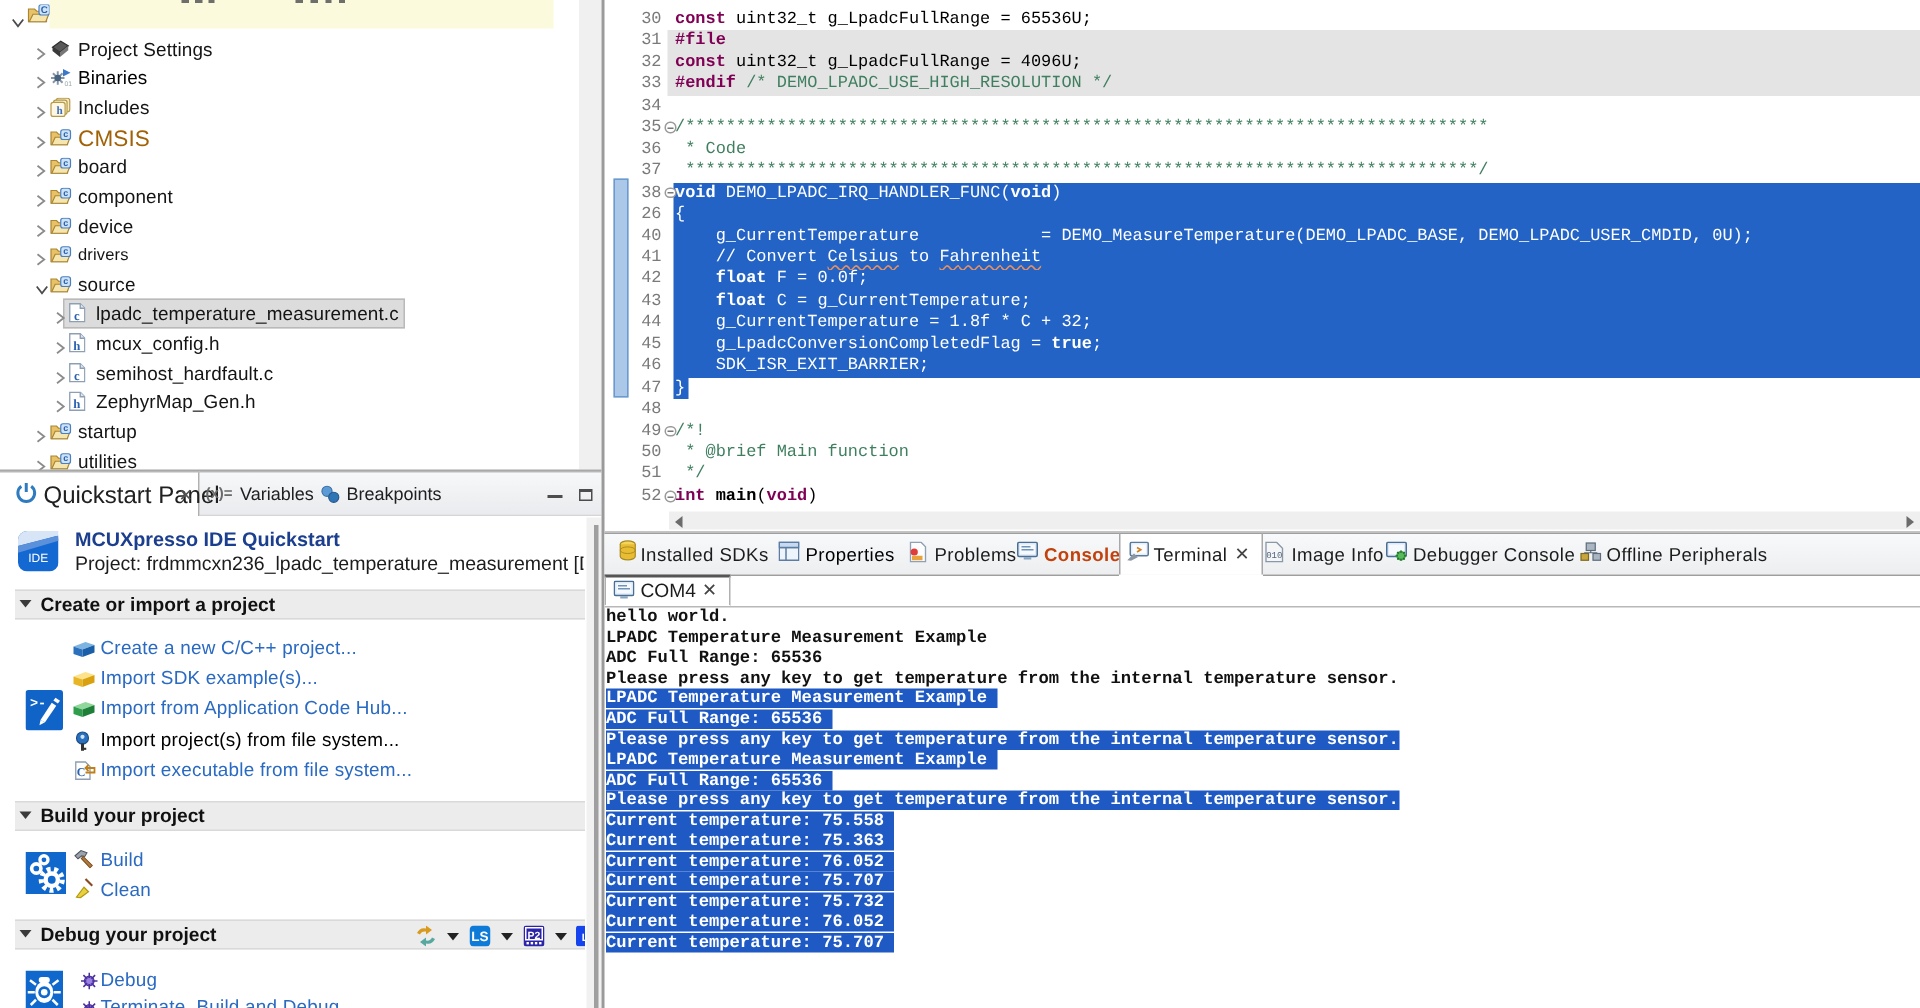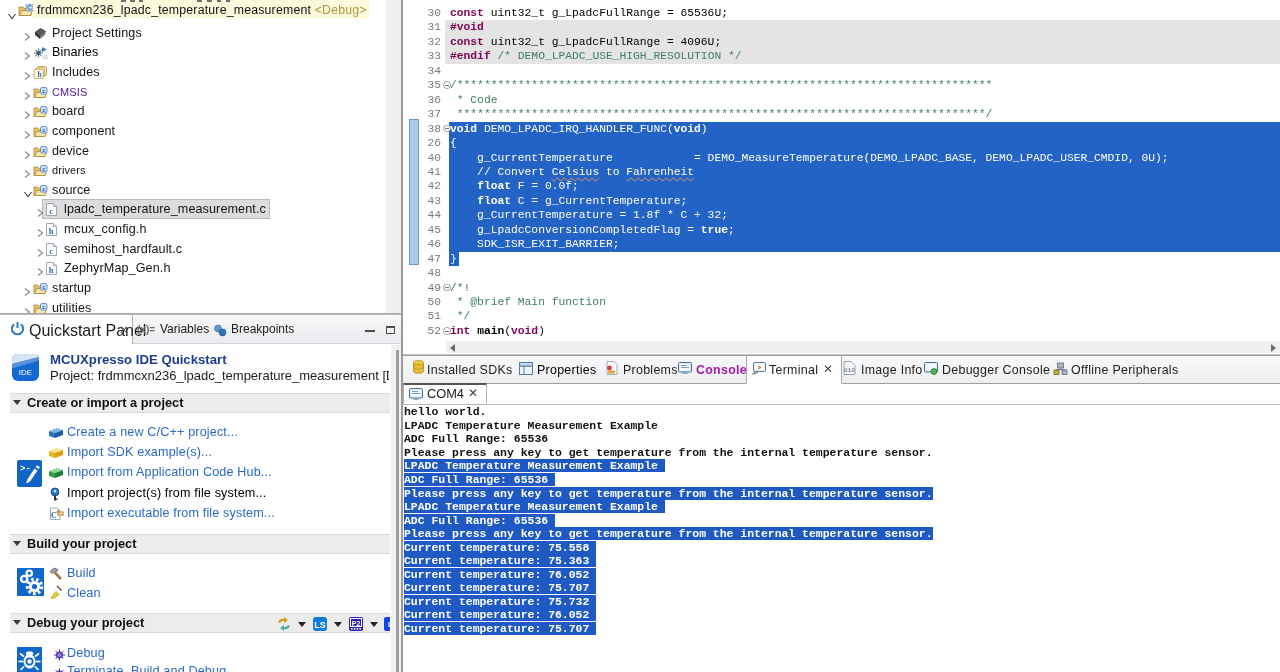--- a/index.html
+++ b/index.html
@@ -27,21 +27,20 @@
 <div class="abs" style="left:226px;top:0;width:4px;height:2.2px;background:#6e6e6a"></div>
 <div class="abs" style="left:7px;top:7px"><svg width="10" height="10" viewBox="0 0 10 10">
         <path d="M1.5 3 L5 7.5 L8.5 3" stroke="#4b4b4b" stroke-width="1.2" fill="none"></path>
       </svg></div>
 <div class="abs" style="left:18px;top:3px"><svg width="15" height="13" viewBox="0 0 15 13">
         <path d="M1 3 L1 11.5 L13 11.5 L13 4.5 L6.5 4.5 L5 3 Z" fill="#e9c268" stroke="#a98634" stroke-width="0.8"></path>
         <path d="M1.5 11.5 L4 6.5 L14.5 6.5 L12.5 11.5 Z" fill="#f7e5ae" stroke="#a98634" stroke-width="0.8"></path>
         <rect x="8" y="0" width="7" height="7" rx="1.5" fill="#cfe3f7" stroke="#4a7fc1" stroke-width="0.8"></rect>
         <text x="11.5" y="5.8" font-size="6.5" font-weight="bold" fill="#2b62b0" text-anchor="middle" font-family="Liberation Sans">C</text>
       </svg></div>
-<div class="abs" style="left:37px;top:1.5px;font-size:12.3px;letter-spacing:0.2px;line-height:17px;color:#101010">frdmmcxn236_lpadc_temperature_measurement <span style="color:#b29544">&lt;Debug&gt;</span></div>
 <div class="abs" style="left:23px;top:27.60px"><svg width="8" height="10" viewBox="0 0 8 10">
         <path d="M2 1.5 L6.5 5 L2 8.5" stroke="#8b8b8b" stroke-width="1.2" fill="none"></path>
       </svg></div>
 <div class="abs" style="left:33px;top:25.60px"><svg width="14" height="13" viewBox="0 0 14 13">
         <path d="M2 5.5 L7.5 1.5 L12.5 4.5 L7 8.8 Z" fill="#585858" stroke="#2d2d2d" stroke-width="0.8"></path>
         <path d="M2 5.5 L2 8 L7 12 L7 8.8 Z" fill="#3a3a3a"></path>
         <path d="M7 8.8 L7 12 L12.5 7.5 L12.5 4.5 Z" fill="#777"></path>
       </svg></div>
 <div class="abs" style="left:52px;top:24.60px;font-size:12.6px;letter-spacing:0.1px;line-height:17px;color:#141414">Project Settings</div>
 <div class="abs" style="left:23px;top:47.25px"><svg width="8" height="10" viewBox="0 0 8 10">
@@ -71,21 +70,21 @@
 <div class="abs" style="left:52px;top:63.90px;font-size:12.6px;letter-spacing:0.1px;line-height:17px;color:#141414">Includes</div>
 <div class="abs" style="left:23px;top:86.55px"><svg width="8" height="10" viewBox="0 0 8 10">
         <path d="M2 1.5 L6.5 5 L2 8.5" stroke="#8b8b8b" stroke-width="1.2" fill="none"></path>
       </svg></div>
 <div class="abs" style="left:33px;top:84.55px"><svg width="15" height="12" viewBox="0 0 15 12">
         <path d="M1 2 L1 10.5 L12 10.5 L12 3.5 L6 3.5 L4.7 2 Z" fill="#e9c268" stroke="#a98634" stroke-width="0.8"></path>
         <path d="M1.5 10.5 L3.8 5.5 L13.8 5.5 L11.8 10.5 Z" fill="#f7e5ae" stroke="#a98634" stroke-width="0.8"></path>
         <rect x="7.5" y="0.5" width="6.5" height="6.5" rx="1.5" fill="#cfe3f7" stroke="#4a7fc1" stroke-width="0.8"></rect>
         <text x="10.8" y="5.6" font-size="6" font-weight="bold" fill="#2b62b0" text-anchor="middle" font-family="Liberation Sans">c</text>
       </svg></div>
-<div class="abs" style="left:52px;top:83.55px;font-size:11px;letter-spacing:0.1px;line-height:17px;color:#4c1d95">CMSIS</div>
+<div class="abs" style="left:52px;top:83.55px;font-size:15px;letter-spacing:0.1px;line-height:17px;color:#a16207">CMSIS</div>
 <div class="abs" style="left:23px;top:106.20px"><svg width="8" height="10" viewBox="0 0 8 10">
         <path d="M2 1.5 L6.5 5 L2 8.5" stroke="#8b8b8b" stroke-width="1.2" fill="none"></path>
       </svg></div>
 <div class="abs" style="left:33px;top:104.20px"><svg width="15" height="12" viewBox="0 0 15 12">
         <path d="M1 2 L1 10.5 L12 10.5 L12 3.5 L6 3.5 L4.7 2 Z" fill="#e9c268" stroke="#a98634" stroke-width="0.8"></path>
         <path d="M1.5 10.5 L3.8 5.5 L13.8 5.5 L11.8 10.5 Z" fill="#f7e5ae" stroke="#a98634" stroke-width="0.8"></path>
         <rect x="7.5" y="0.5" width="6.5" height="6.5" rx="1.5" fill="#cfe3f7" stroke="#4a7fc1" stroke-width="0.8"></rect>
         <text x="10.8" y="5.6" font-size="6" font-weight="bold" fill="#2b62b0" text-anchor="middle" font-family="Liberation Sans">c</text>
       </svg></div>
 <div class="abs" style="left:52px;top:103.20px;font-size:12.6px;letter-spacing:0.1px;line-height:17px;color:#141414">board</div>
@@ -347,21 +346,21 @@
 <div class="abs" style="left:401px;top:0;width:1.5px;height:672px;background:#9a9a9a"></div>
 <div class="abs" style="left:0;top:313px;width:401px;height:1px;background:#a8a8a8"></div>
 <div class="abs" style="left:403px;top:353.5px;width:877px;height:1.5px;background:#c4c4c4"></div>
 <div class="abs" style="left:445px;top:20.45px;width:835px;height:43.35px;background:#e4e4e4"></div>
 <div class="abs" style="left:449px;top:121.60px;width:831px;height:130.05px;background:#2263c5"></div>
 <div class="abs" style="left:449px;top:251.65px;width:10px;height:14.45px;background:#2263c5"></div>
 <div class="abs" style="left:409px;top:119px;width:10px;height:146px;background:#abc8e8;border:1px solid #6d9ace"></div>
 <div class="lnum" style="top:6.00px">30</div>
 <div class="cl" style="top:6.00px"><span class="kw">const</span> uint32_t g_LpadcFullRange = 65536U;</div>
 <div class="lnum" style="top:20.45px">31</div>
-<div class="cl" style="top:20.45px"><span class="kw">#void</span></div>
+<div class="cl" style="top:20.45px"><span class="kw">#file</span></div>
 <div class="lnum" style="top:34.90px">32</div>
 <div class="cl" style="top:34.90px"><span class="kw">const</span> uint32_t g_LpadcFullRange = 4096U;</div>
 <div class="lnum" style="top:49.35px">33</div>
 <div class="cl" style="top:49.35px"><span class="kw">#endif</span> <span class="cm">/* DEMO_LPADC_USE_HIGH_RESOLUTION */</span></div>
 <div class="lnum" style="top:63.80px">34</div>
 <div class="lnum" style="top:78.25px">35</div>
 <div class="fold" style="top:81.45px"></div>
 <div class="cl" style="top:78.25px"><span class="cm">/*******************************************************************************</span></div>
 <div class="lnum" style="top:92.70px">36</div>
 <div class="cl" style="top:92.70px"><span class="cm"> * Code</span></div>
@@ -441,21 +440,21 @@
 <div class="abs" style="left:623px;top:363px;font-size:12.4px;letter-spacing:0.3px;font-weight:normal;color:#1c1c1c">Problems</div>
 <div class="abs" style="left:678px;top:361px"><svg width="14" height="13" viewBox="0 0 14 13">
       <rect x="0.5" y="0.5" width="13" height="9.5" rx="1" fill="#dfeaf5" stroke="#4a6f96" stroke-width="1"></rect>
       <rect x="2" y="2" width="10" height="6.5" fill="#f6fafe"></rect>
       <g stroke="#6f94ba" stroke-width="0.9">
         <line x1="3" y1="3.5" x2="9" y2="3.5"></line>
         <line x1="3" y1="5.5" x2="11" y2="5.5"></line>
       </g>
       <rect x="4.5" y="10.5" width="5" height="1.5" fill="#8aa5c0"></rect>
     </svg></div>
-<div class="abs" style="left:696px;top:363px;font-size:12.4px;letter-spacing:0.3px;font-weight:bold;color:#a21caf">Console</div>
+<div class="abs" style="left:696px;top:363px;font-size:12.4px;letter-spacing:0.3px;font-weight:bold;color:#c2410c">Console</div>
 <div class="abs" style="left:746px;top:355px;width:96px;height:28px;background:#fff;border:1px solid #a8a8a8;border-top:1px solid #9f9f9f;border-bottom:none"></div>
 <div class="abs" style="left:751px;top:361px"><svg width="15" height="13" viewBox="0 0 15 13">
       <rect x="2.5" y="0.5" width="12" height="9" rx="1" fill="#e8eef5" stroke="#5a7b9d" stroke-width="1"></rect>
       <rect x="4" y="2" width="9" height="6" fill="#fbfcfe"></rect>
       <path d="M0.5 12.5 L5 8 L7.5 10.5 L3 12.8 Z" fill="#8a97a5"></path>
       <path d="M7 4 L9.5 5.5 L7 7" fill="none" stroke="#d08020" stroke-width="1.1"></path>
     </svg></div>
 <div class="abs" style="left:769px;top:363px;font-size:12.4px;letter-spacing:0.3px;font-weight:normal;color:#1c1c1c">Terminal</div>
 <div class="abs" style="left:843px;top:361px"><svg width="13" height="14" viewBox="0 0 13 14">
       <path d="M1 0.5 L8 0.5 L12 4.5 L12 13.5 L1 13.5 Z" fill="#f4f6f8" stroke="#8a98a8" stroke-width="0.9"></path>

